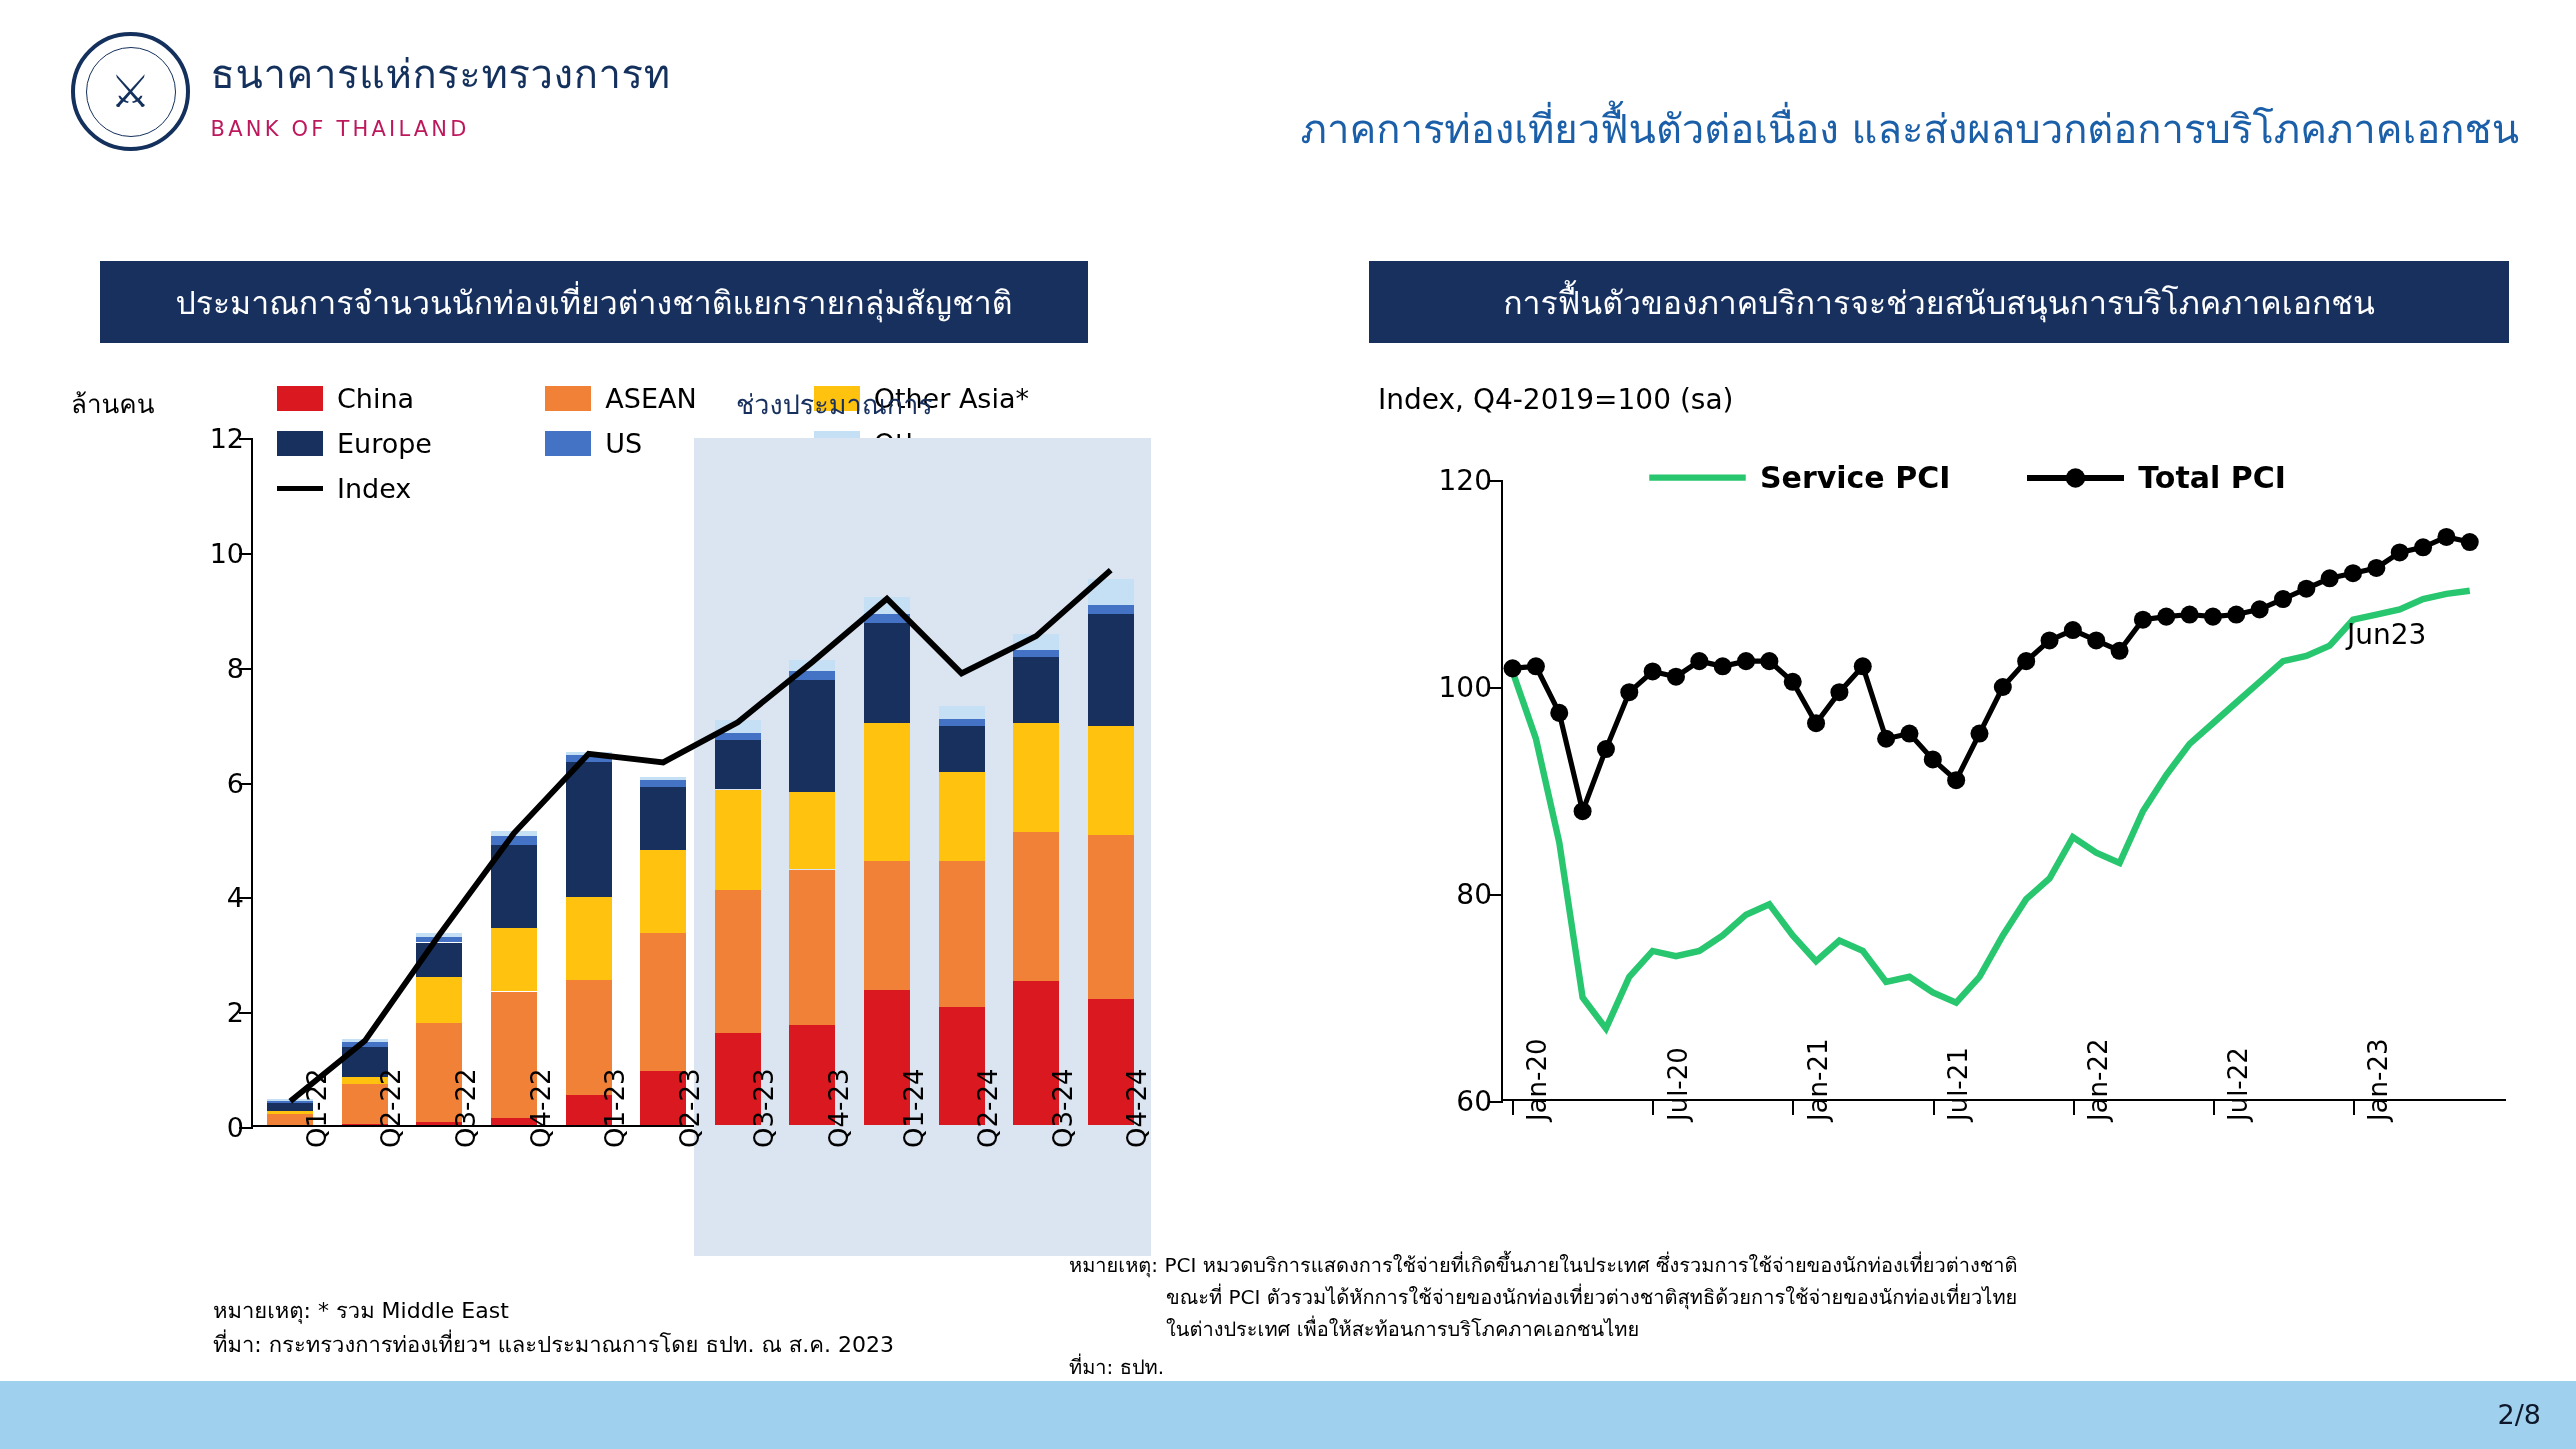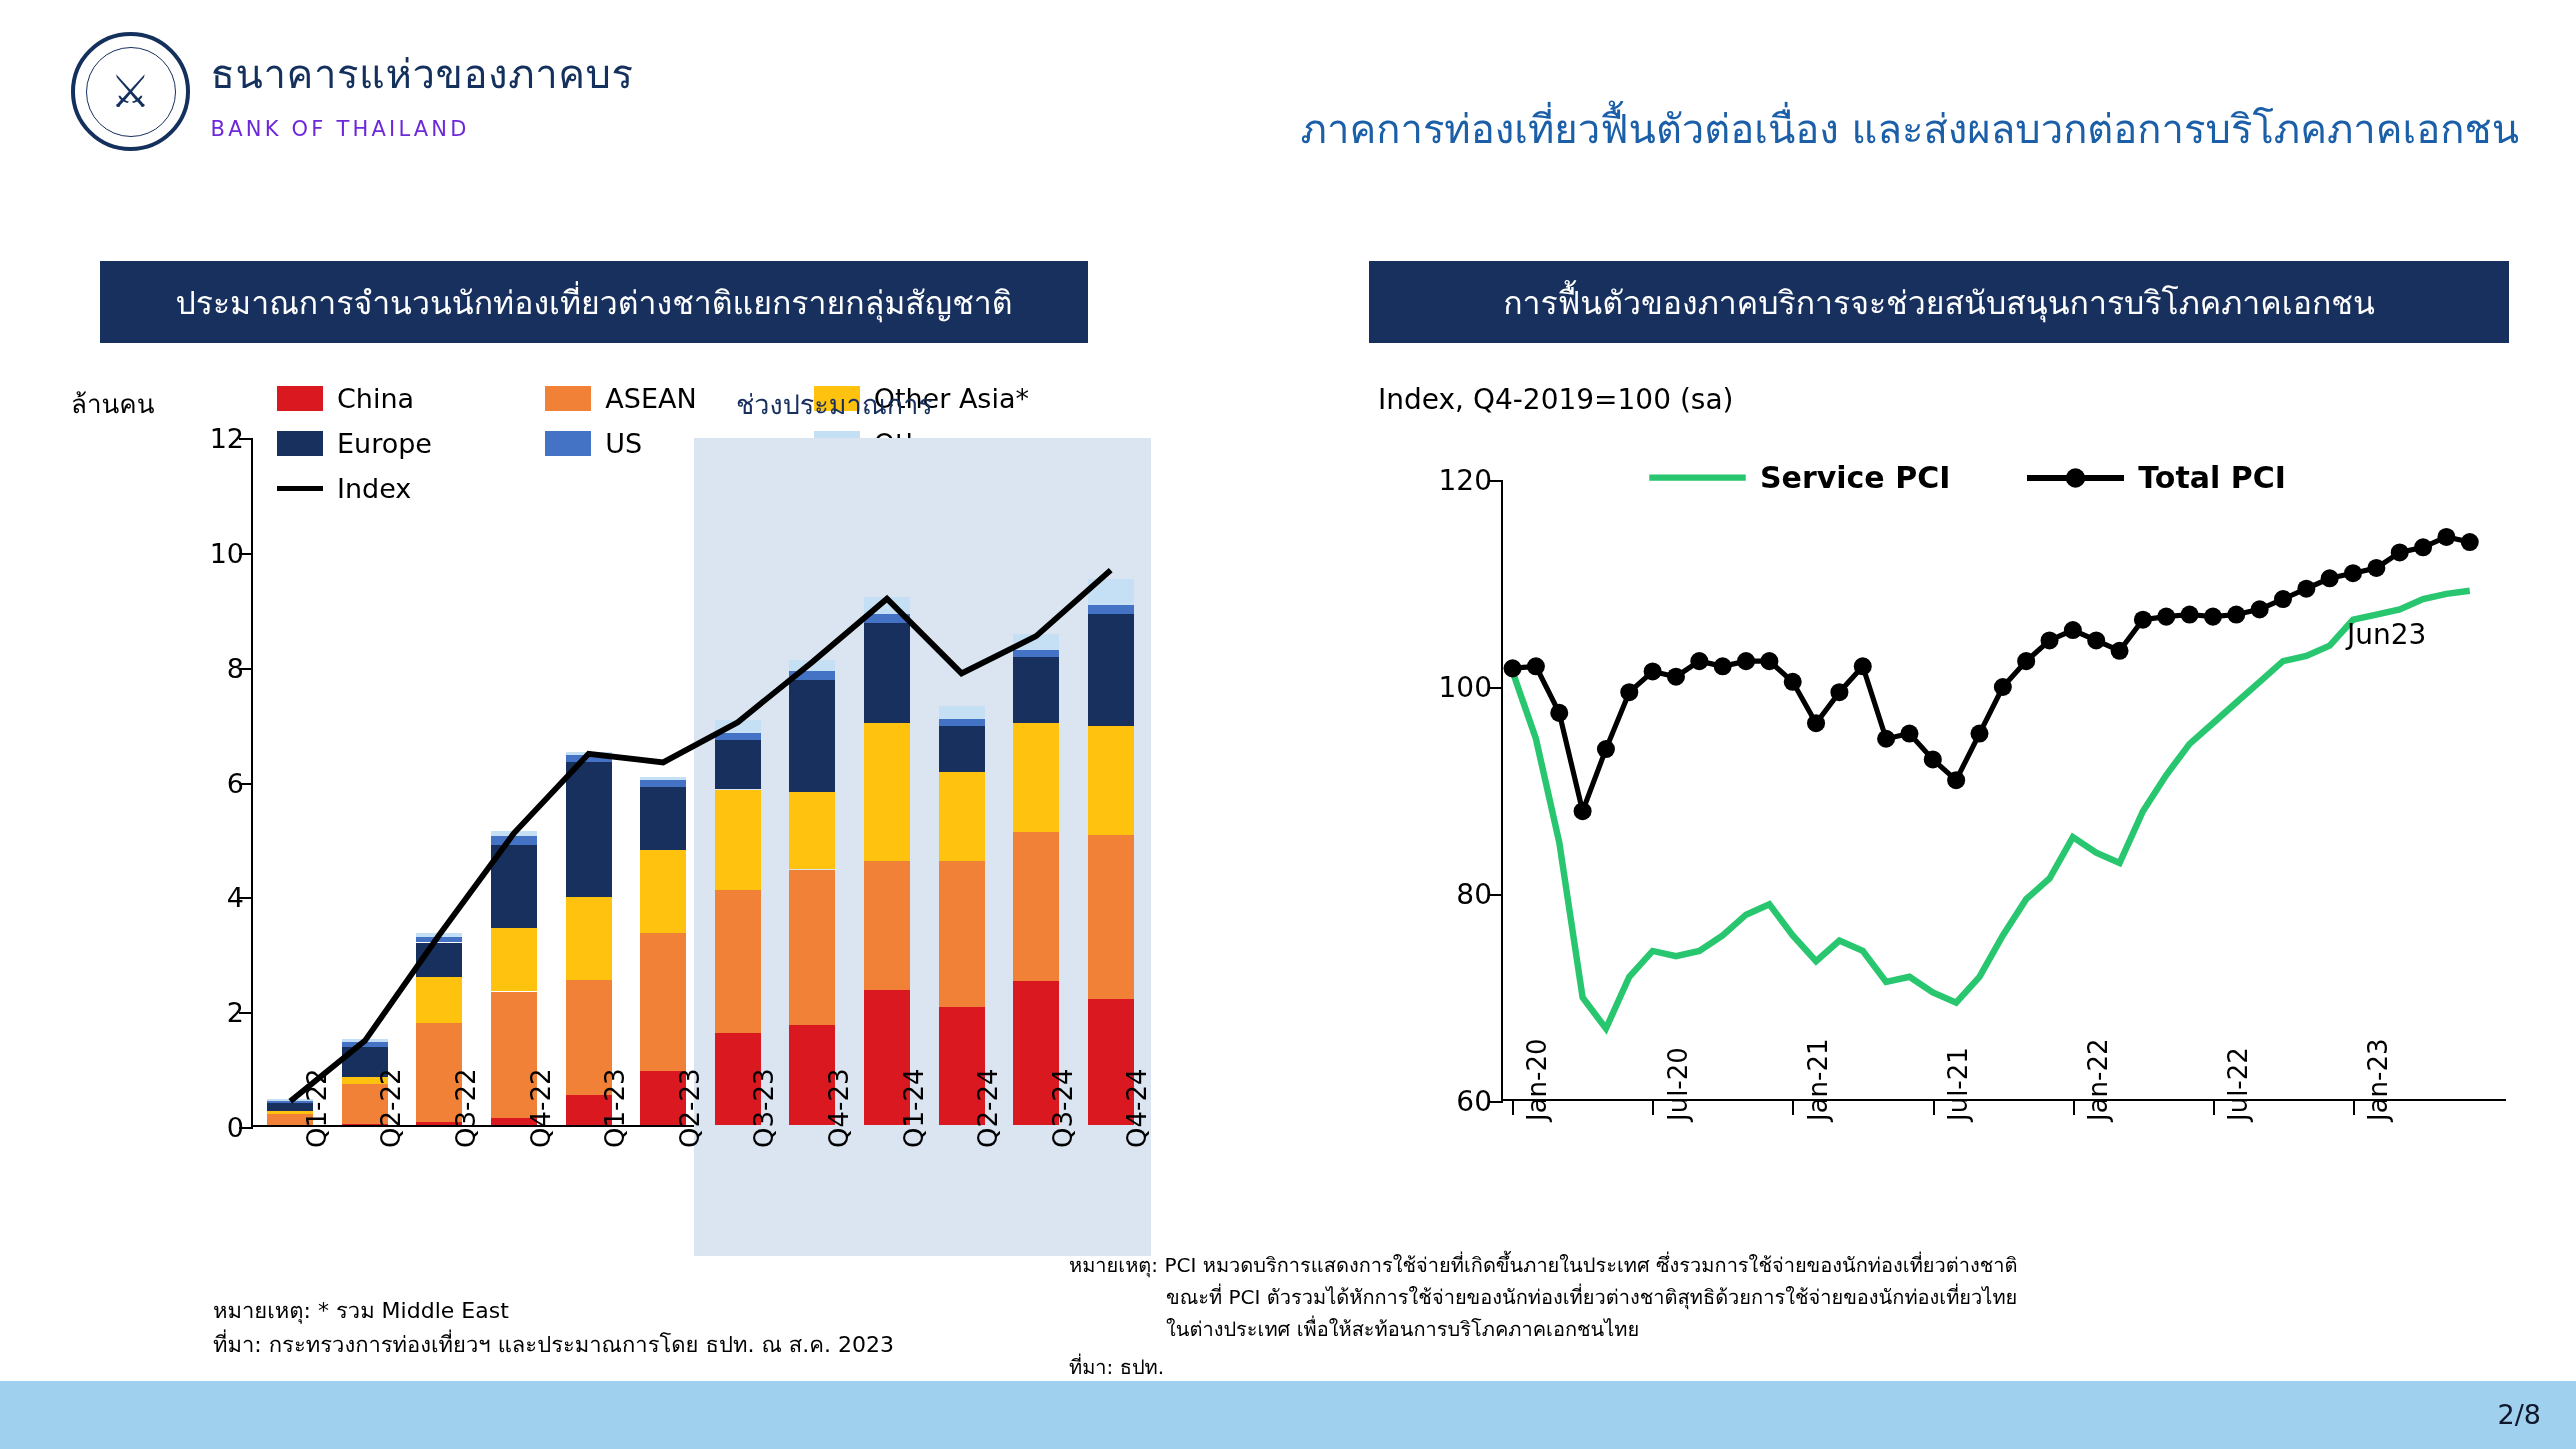--- a/index.html
+++ b/index.html
@@ -10,21 +10,21 @@
     background:#ffffff;
     position:relative;
     overflow:hidden;
   }
   
   #logo-block{ position:absolute; left:71px; top:32px; display:flex; align-items:center; }
   #seal{ width:119px; height:119px; border-radius:50%; border:4.5px solid #14305c; display:flex;align-items:center;justify-content:center; background:#fff;}
   #seal .inner{ width:90px;height:90px;border-radius:50%;border:1.9px solid #14305c;display:flex;align-items:center;justify-content:center;font-size:45px;color:#14305c;}
   #logo-text{ margin-left:20.6px; }
   #logo-text .th{ font-size:40px; color:#14305c; letter-spacing:0.6px; }
-  #logo-text .en{ font-size:21px; color:#6d28d9; letter-spacing:3.2px; margin-top:11px;}
+  #logo-text .en{ font-size:21px; color:#be185d; letter-spacing:3.2px; margin-top:11px;}
   #deck-title{
     position:absolute; left:857px; top:97px; width:1662px;
     text-align:right; font-size:40px; color:#1b5fa8; white-space:nowrap;
   }
   
   .panel-head{
     position:absolute; background:#17305e; color:#ffffff;
     display:flex; align-items:center; justify-content:center;
     font-size:32px;
   }
@@ -72,21 +72,21 @@
   #page-num{ position:absolute; right:35px; bottom:19.3px; font-size:27px; color:#0f172a;}
 </style>
 </head>
 <body>
 
 <div id="logo-block">
   <div id="seal">
     <div class="inner">⚔</div>
   </div>
   <div id="logo-text">
-    <div class="th">ธนาคารแห่วของภาคบร</div>
+    <div class="th">ธนาคารแห่กระทรวงการท</div>
     <div class="en">BANK OF THAILAND</div>
   </div>
 </div>
 <div id="deck-title">ภาคการท่องเที่ยวฟื้นตัวต่อเนื่อง และส่งผลบวกต่อการบริโภคภาคเอกชน</div>
 
 <div class="panel-head" id="panel-left-head">ประมาณการจำนวนนักท่องเที่ยวต่างชาติแยกรายกลุ่มสัญชาติ</div>
 
 <div id="unit-label">ล้านคน</div>
 
 <div class="legend-left">

